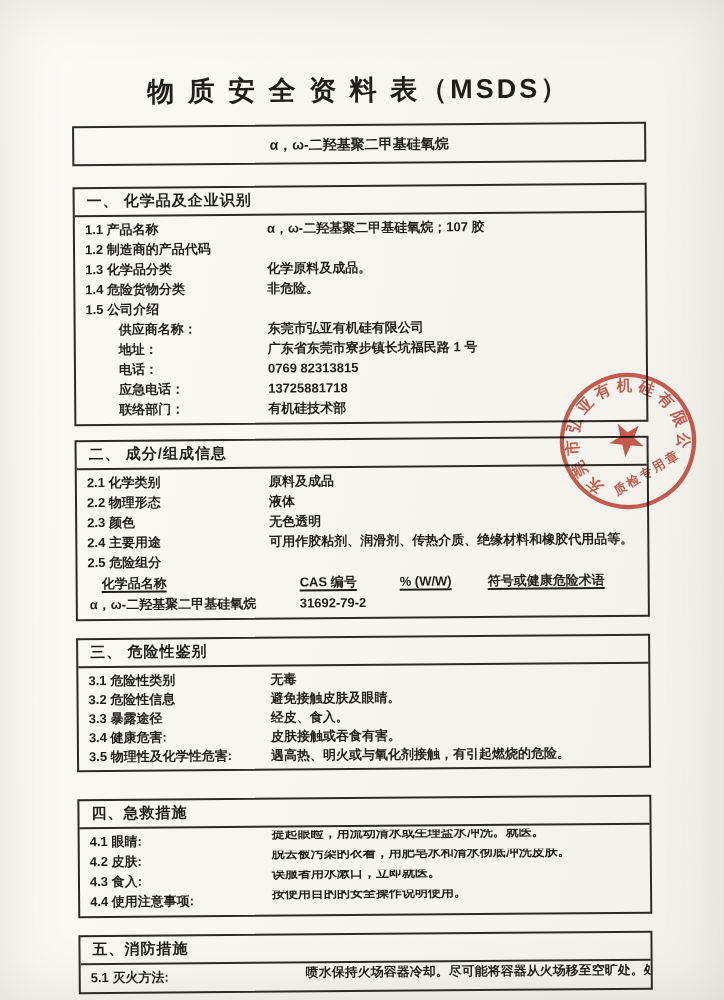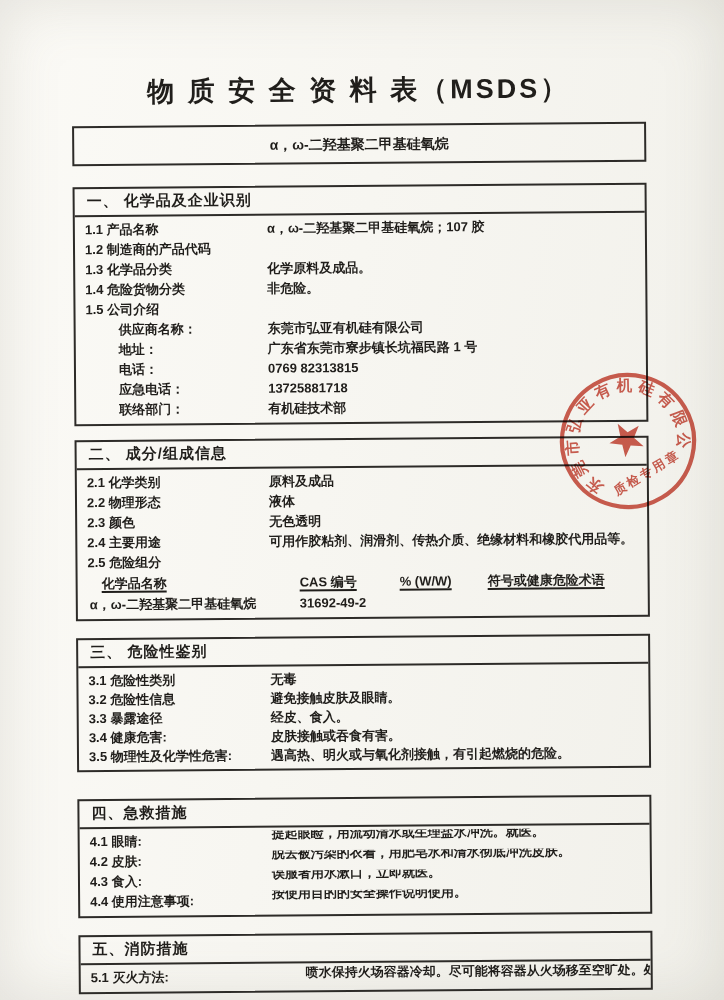--- a/index.html
+++ b/index.html
@@ -157,21 +157,21 @@
         </div>
         <div class="tbl">
           <div class="trow head">
             <span class="c1 u">化学品名称</span>
             <span class="c2 u">CAS 编号</span>
             <span class="c3 u">% (W/W)</span>
             <span class="c4 u">符号或健康危险术语</span>
           </div>
           <div class="trow data">
             <span class="c1">α，ω-二羟基聚二甲基硅氧烷</span>
-            <span class="c2">31692-49-2</span>
+            <span class="c2">31692-79-2</span>
             <span class="c3"></span>
             <span class="c4"></span>
           </div>
         </div>
       </div>
     </section>
 
     <section class="sec sec3">
       <div class="sec-head">三、 危险性鉴别</div>
       <div class="sec-body">

